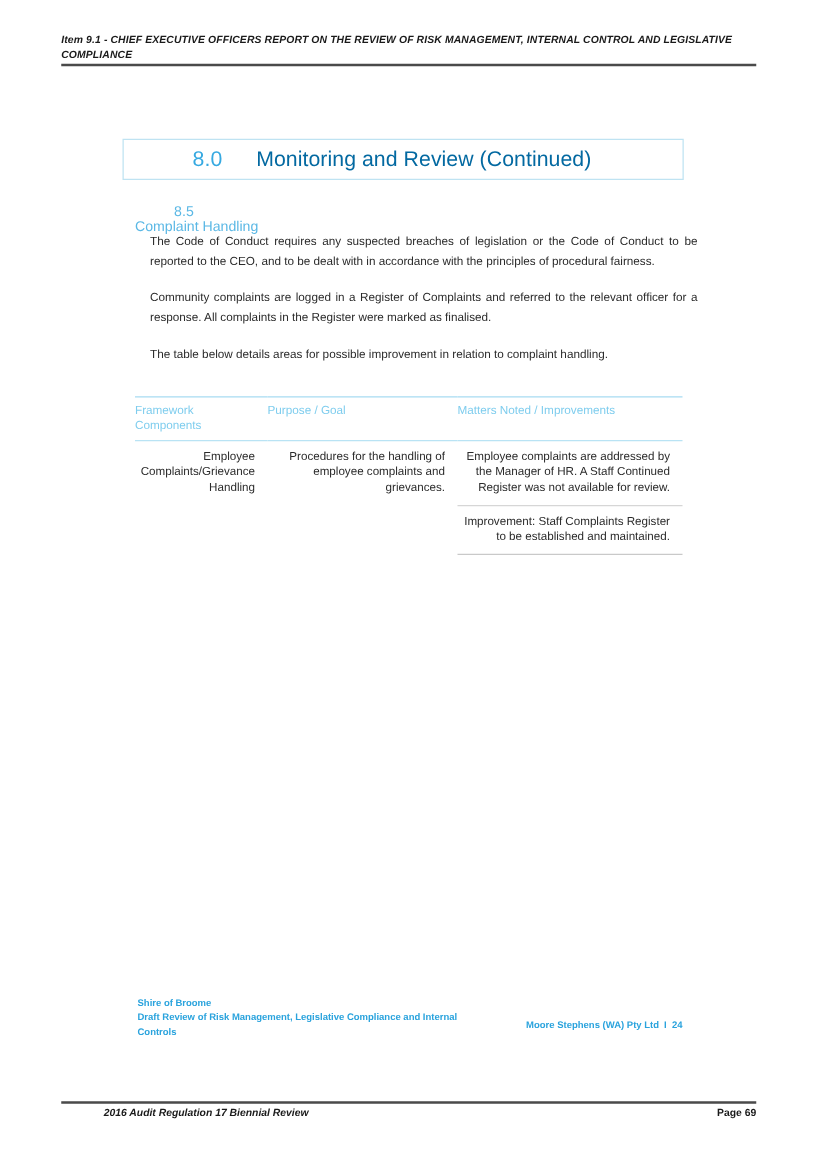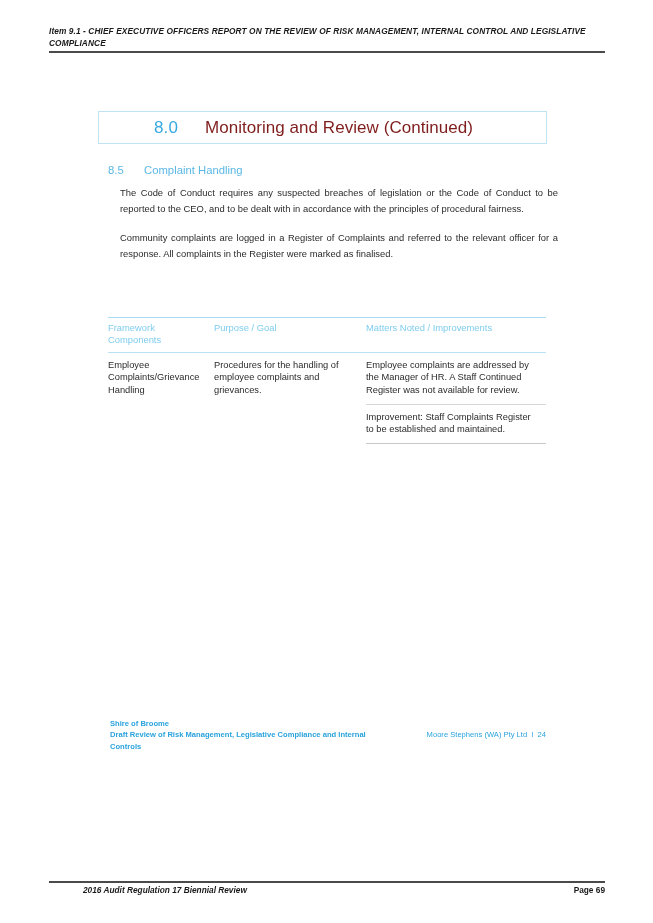--- a/index.html
+++ b/index.html
@@ -61,33 +61,34 @@
   }
   .title-num {
     font-size: 17px;
     color: #36a9e1;
     margin-left: 11px;
     font-weight: normal;
     letter-spacing: 0.1px;
   }
   .title-text {
     font-size: 17px;
-    color: #7f1d1d;
+    color: #0369a1;
     margin-left: 27px;
     font-weight: normal;
     letter-spacing: 0.05px;
   }
 
   
   .subsec {
     position: absolute;
     left: 108px;
     top: 164px;
     display: flex;
     align-items: center;
+    flex-direction: column;
   }
   .subsec-num {
     font-size: 11.3px;
     color: #5bb8e5;
     width: 36px;
   }
   .subsec-text {
     font-size: 11.3px;
     color: #5bb8e5;
   }
@@ -130,53 +131,53 @@
     font-weight: normal;
     font-size: 9.4px;
     line-height: 12.4px;
     color: #7fcdee;
     vertical-align: top;
     padding: 4px 8px 5px 0;
     border-top: 1.3px solid #a8dcf2;
     border-bottom: 1.3px solid #b9e3f4;
   }
   table.framework tbody td {
-    text-align: left;
+    text-align: right;
     font-size: 9.3px;
     line-height: 12.6px;
     color: #2b2b2b;
     vertical-align: top;
     padding: 6px 10px 7px 0;
     border-bottom: 1px solid #c9c9c9;
   }
   table.framework tbody td.no-rule { border-bottom: none; }
   table.framework tbody td.inner-rule { border-bottom: 1px solid #d6d6d6; }
   table.framework tbody tr.last td { border-bottom: 1px solid #c9c9c9; }
 
   
   .rep-footer {
     position: absolute;
     left: 110px;
-    top: 718px;
+    top: 797px;
     width: 436px;
     display: flex;
     justify-content: space-between;
-    align-items: flex-start;
+    align-items: center;
     gap: 28px;
   }
   .rf-left {
     font-size: 7.6px;
     line-height: 11.3px;
     font-weight: bold;
     color: #2aa3dd;
   }
   .rf-right {
     font-size: 7.6px;
     line-height: 11.3px;
-    font-weight: normal;
+    font-weight: bold;
     color: #2aa3dd;
     margin-top: 11.3px;
     white-space: nowrap;
   }
   .rf-sep { padding: 0 2px; }
 
   
   .page-foot-rule {
     position: absolute;
     left: 49px;
@@ -223,20 +224,21 @@
   </div>
 
   <div class="subsec">
     <span class="subsec-num">8.5</span>
     <span class="subsec-text">Complaint Handling</span>
   </div>
 
   <div class="body-col">
     <p class="para">The Code of Conduct requires any suspected breaches of legislation or the Code of Conduct to be reported to the CEO, and to be dealt with in accordance with the principles of procedural fairness.</p>
     <p class="para">Community complaints are logged in a Register of Complaints and referred to the relevant officer for a response. All complaints in the Register were marked as finalised.</p>
+    <p class="para last">The table below details areas for possible improvement in relation to complaint handling.</p>
   </div>
 
   <div class="tbl-wrap">
     <table class="framework">
       <colgroup>
         <col class="c1">
           <col class="c2">
           <col class="c3">
       </colgroup>
       <thead>

